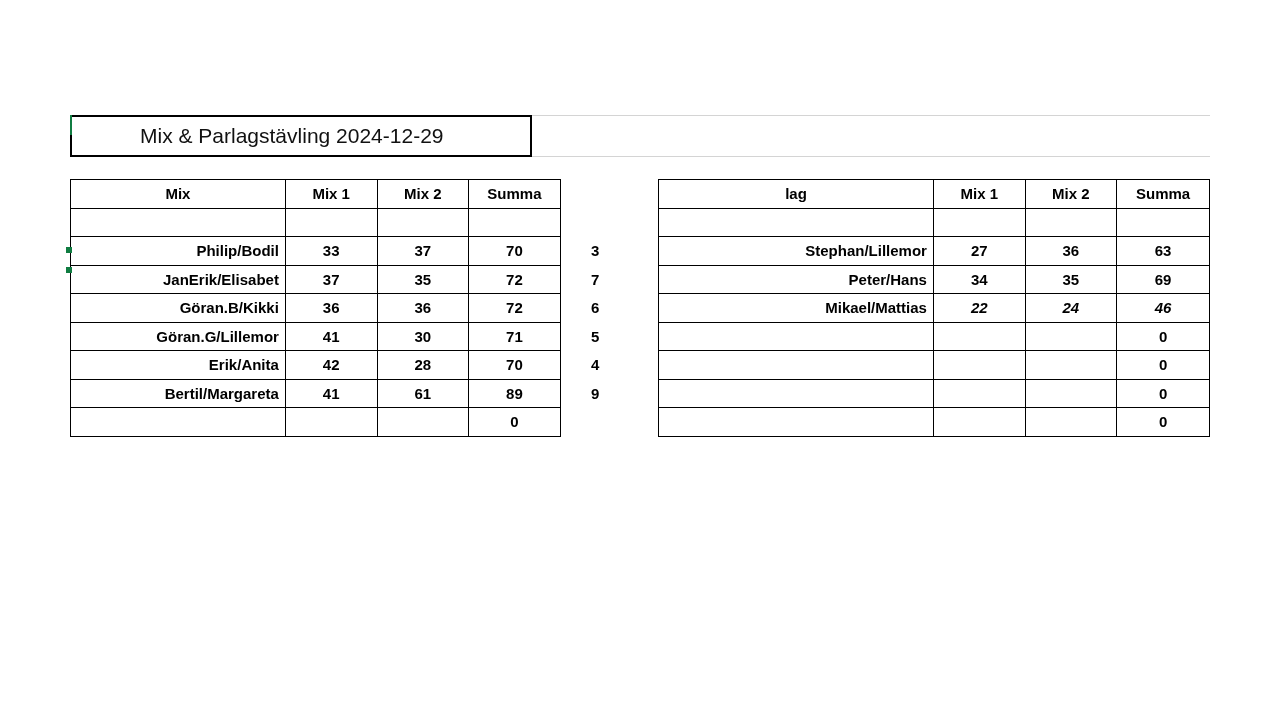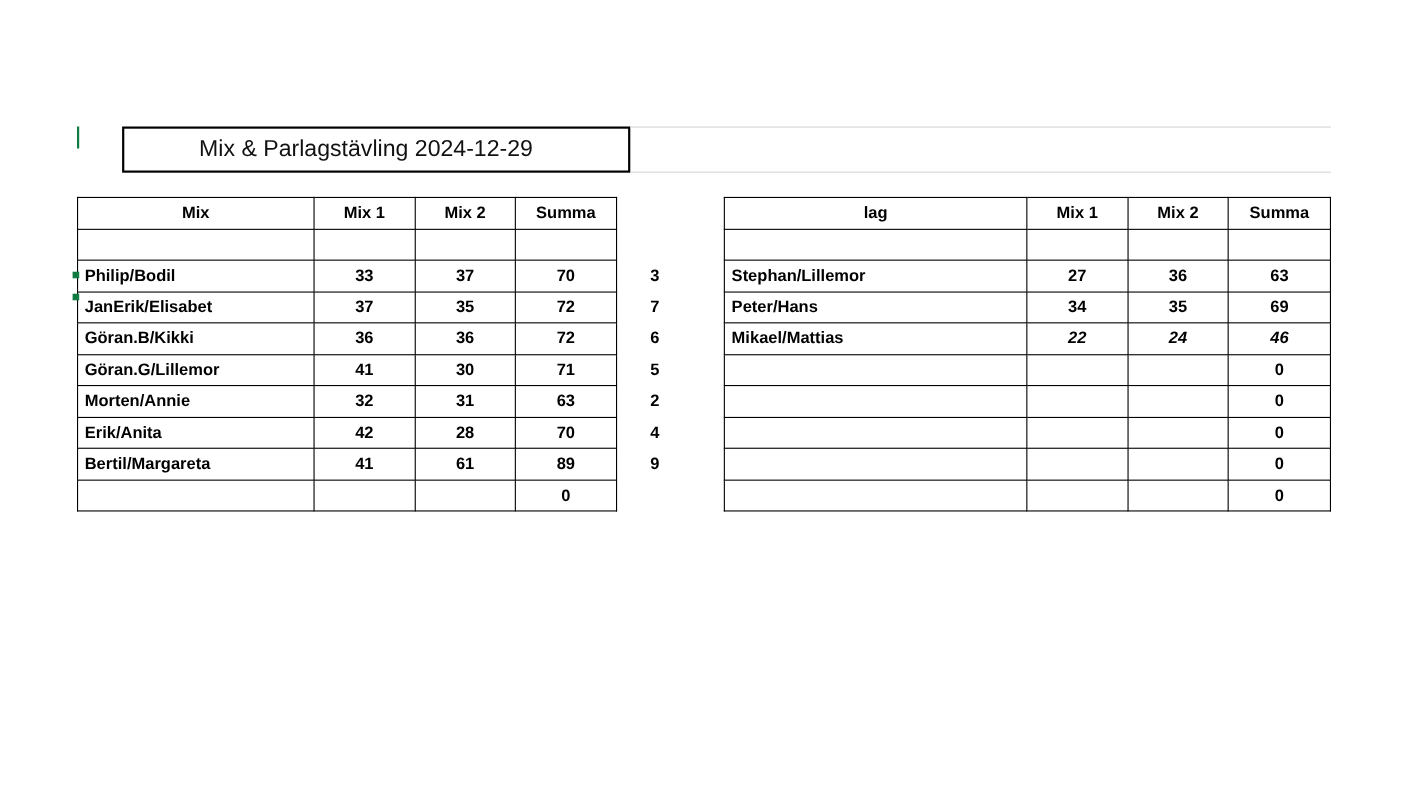--- a/index.html
+++ b/index.html
@@ -28,21 +28,20 @@
   .title-box {
     width: 462px;
     border: 2px solid #000;
     box-sizing: border-box;
     display: flex;
     align-items: center;
     padding-left: 68px;
     font-size: 21px;
     color: #111;
     background: #fff;
-    margin-left: 41px;
   }
   .title-fill {
     flex: 1;
     border-top: 1px solid #d4d4d4;
     border-bottom: 1px solid #d4d4d4;
     box-sizing: border-box;
   }
 
   .spacer-row {
     height: 22px;
@@ -72,21 +71,21 @@
   }
   td.rank {
     border: none !important;
     text-align: right;
     color: #c00000;
     font-weight: normal;
     font-size: 15px;
     padding-right: 10px;
   }
 
-  .c-name { text-align: left; }
+  .c-name { text-align: right; }
   .c-num  { text-align: center; }
   .c-hdr  { text-align: center; }
 
   .red   { color: #ff0000; margin-top: 48px; }
   .green { color: #008000; font-style: italic; }
 
   
   col.w-name { width: 190px; }
   col.w-num  { width: 81px; }
   col.w-sum  { width: 81px; }
@@ -220,32 +219,20 @@
           <td class="c-num ">30</td>
           <td class="c-num ">71</td>
           <td class="rank">5</td>
           <td class="gap"></td>
           <td class="c-name"></td>
           <td class="c-num "></td>
           <td class="c-num "></td>
           <td class="c-num ">0</td>
         </tr>
         <tr>
-          <td class="c-name">Morten/Annie</td>
-          <td class="c-num ">32</td>
-          <td class="c-num ">31</td>
-          <td class="c-num ">63</td>
-          <td class="rank">2</td>
-          <td class="gap"></td>
-          <td class="c-name"></td>
-          <td class="c-num "></td>
-          <td class="c-num "></td>
-          <td class="c-num ">0</td>
-        </tr>
-        <tr>
           <td class="c-name">Erik/Anita</td>
           <td class="c-num ">42</td>
           <td class="c-num red">28</td>
           <td class="c-num ">70</td>
           <td class="rank">4</td>
           <td class="gap"></td>
           <td class="c-name"></td>
           <td class="c-num "></td>
           <td class="c-num "></td>
           <td class="c-num ">0</td>

